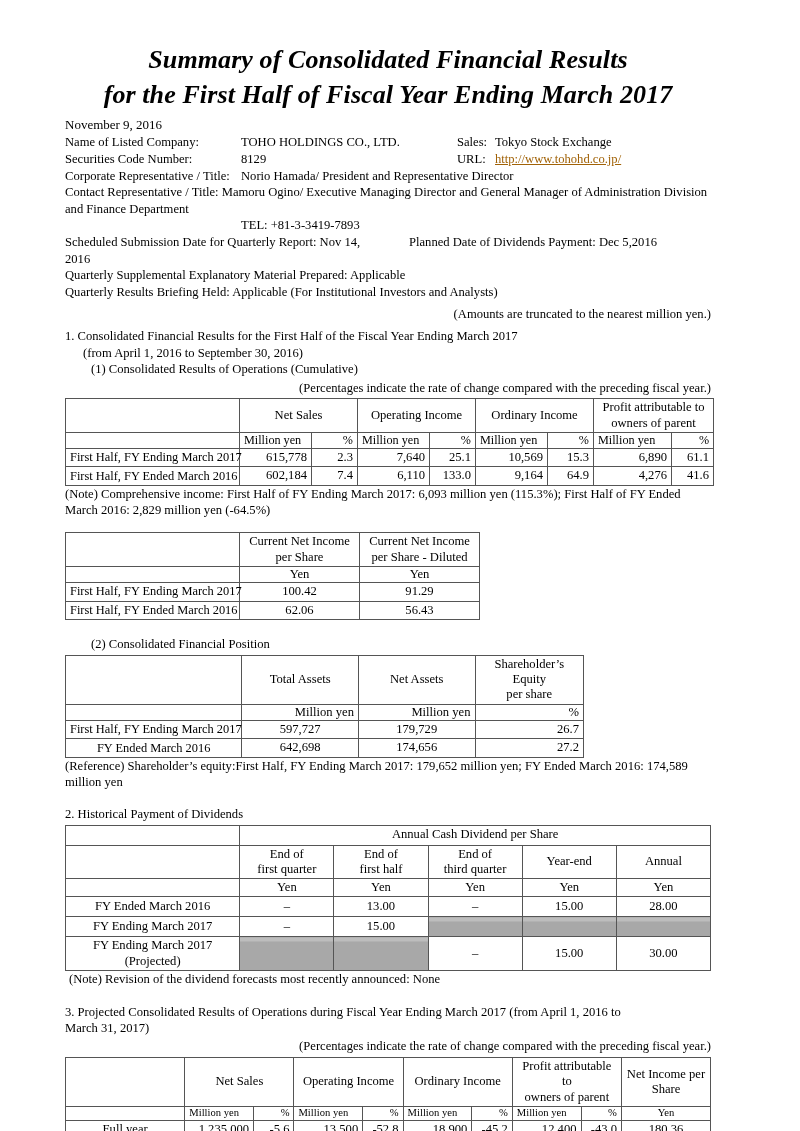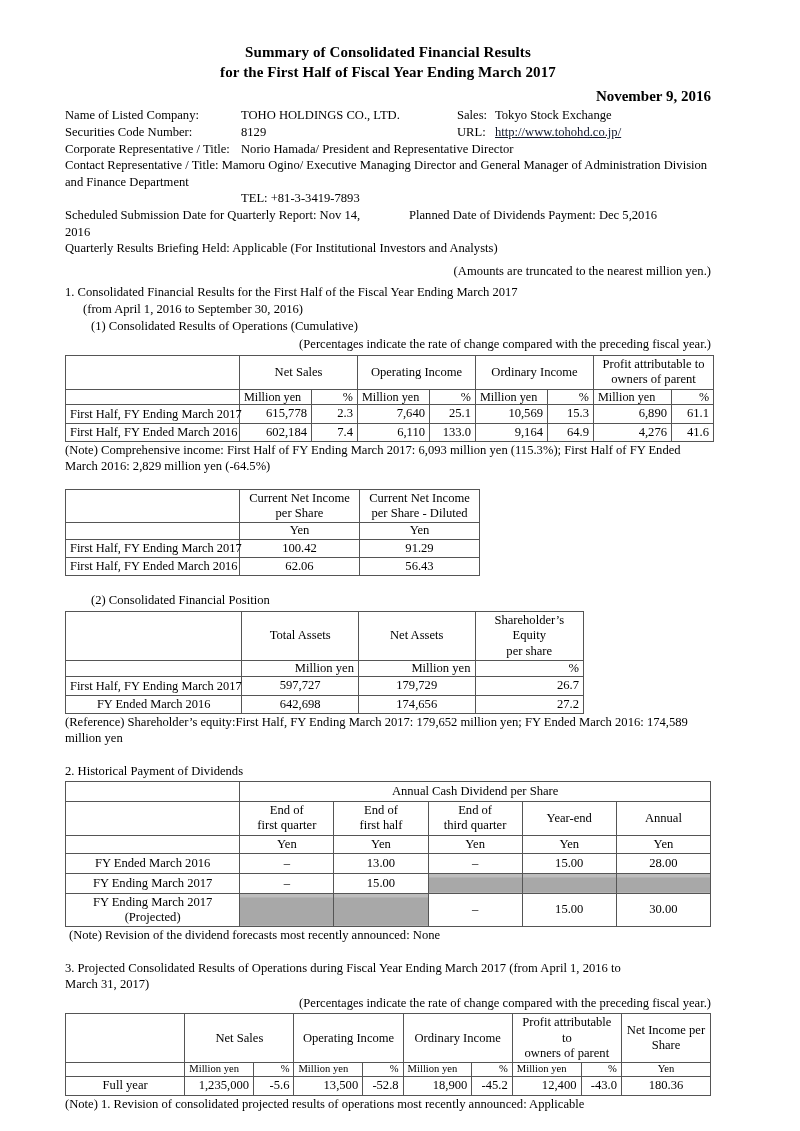--- a/index.html
+++ b/index.html
@@ -28,49 +28,48 @@
     position: absolute;
     left: 65px;
     top: 42px;
     width: 646px;
   }
 
   
   .doc-title {
     text-align: center;
     font-weight: bold;
-    font-size: 15px;
+    font-size: 26px;
     line-height: 1.35;
     letter-spacing: 0.1px;
     margin: 0 0 2px 0;
+    font-style: italic;
   }
   .doc-title div { white-space: nowrap; }
 
   .date-right {
-    text-align: right;
     margin-top: 4px;
     margin-bottom: 1px;
-    font-size: 15px;
-    font-weight: bold;
+    font-size: 13px;
   }
 
   
   .hdr-row {
     display: flex;
     align-items: baseline;
     white-space: nowrap;
   }
   .hdr-label { }
   .hdr-l1 { width: 176px; flex: 0 0 176px; }
   .hdr-val { }
   .hdr-val-w { width: 216px; flex: 0 0 216px; }
   .hdr-right-lbl { width: 38px; flex: 0 0 38px; }
   .link {
     text-decoration: underline;
-    color: #0f172a;
+    color: #a16207;
   }
   .plain-row { white-space: nowrap; }
   .wrap-row { white-space: normal; }
   .tel-row {
     padding-left: 176px;
   }
   .two-col {
     display: flex;
     gap: 24px;
   }
@@ -201,20 +200,21 @@
 
   <div class="wrap-row">Contact Representative / Title: Mamoru Ogino/ Executive Managing Director and General Manager of Administration Division and Finance Department</div>
 
   <div class="tel-row">TEL: +81-3-3419-7893</div>
 
   <div class="two-col">
     <span class="c1">Scheduled Submission Date for Quarterly Report: Nov 14, 2016</span>
     <span>Planned Date of Dividends Payment: Dec 5,2016</span>
   </div>
 
+  <div class="plain-row">Quarterly Supplemental Explanatory Material Prepared: Applicable</div>
   <div class="plain-row">Quarterly Results Briefing Held: Applicable (For Institutional Investors and Analysts)</div>
 
   <div class="note-right">(Amounts are truncated to the nearest million yen.)</div>
 
   <div class="sec-h">1. Consolidated Financial Results for the First Half of the Fiscal Year Ending March 2017</div>
   <div class="indent1">(from April 1, 2016 to September 30, 2016)</div>
   <div class="indent2">(1) Consolidated Results of Operations (Cumulative)</div>
   <div class="pct-note">(Percentages indicate the rate of change compared with the preceding fiscal year.)</div>
 
   <table class="t1">

